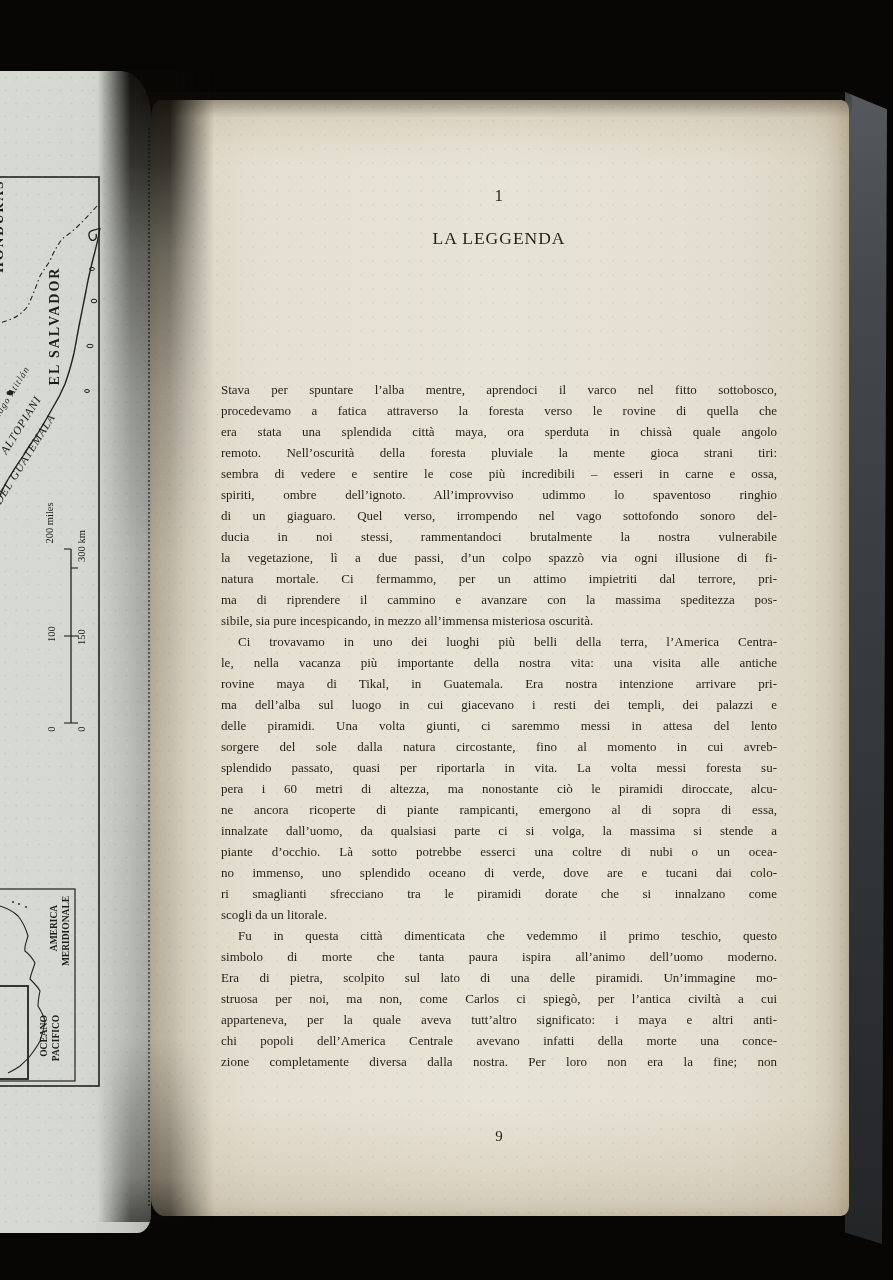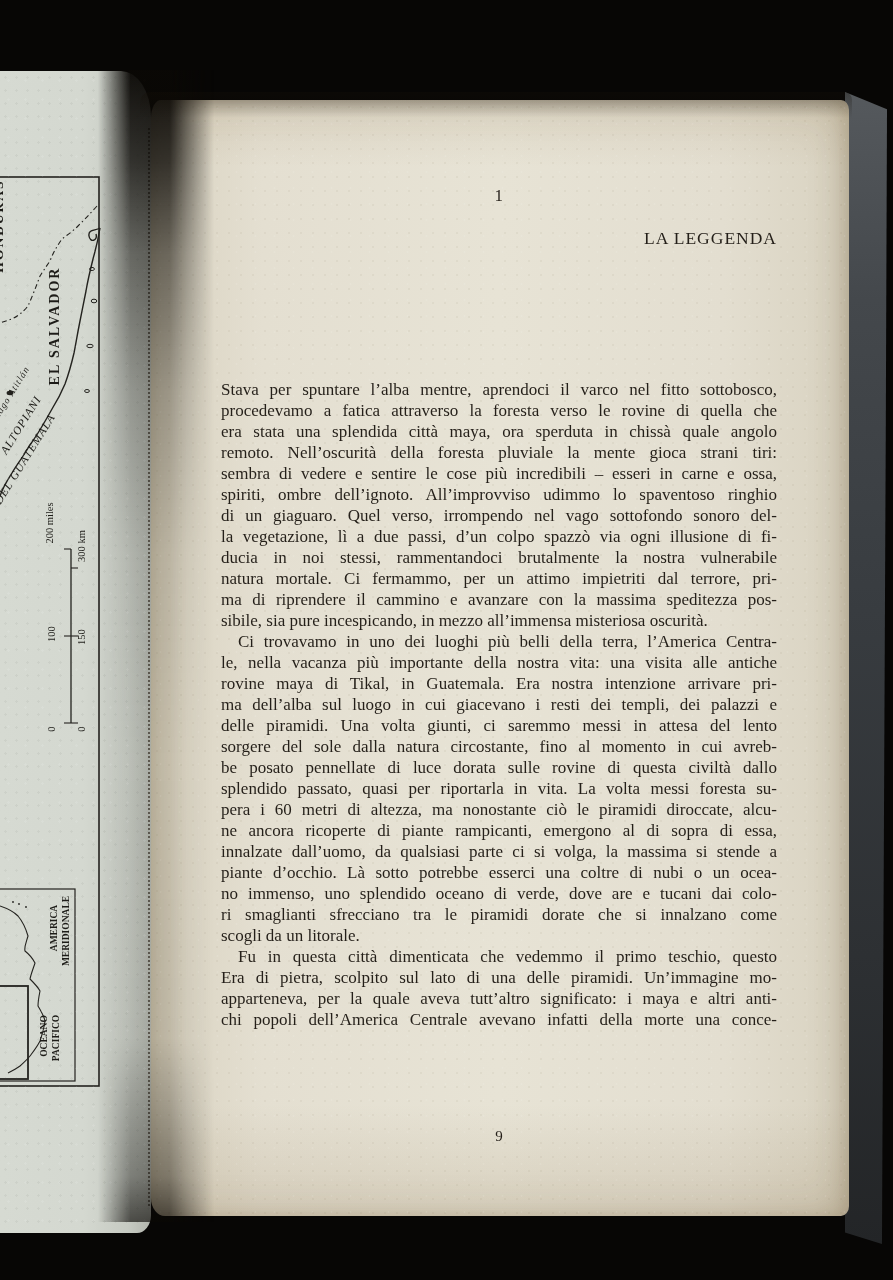--- a/index.html
+++ b/index.html
@@ -42,25 +42,25 @@
   }
   .right-page::after{
     content:"";position:absolute;inset:0;pointer-events:none;opacity:.45;border-radius:inherit;
     background-image:radial-gradient(rgba(120,105,75,.15) 1px,transparent 1.3px),
                      radial-gradient(rgba(255,255,255,.22) 1px,transparent 1.2px);
     background-size:12px 14px,19px 16px;
   }
   .text-area{position:absolute;left:70px;top:0;width:556px;height:1116px;color:#241f19;}
   .chapter-num{position:absolute;top:86px;left:0;width:100%;text-align:center;
     font-size:17px;letter-spacing:.5px;}
-  .chapter-title{position:absolute;top:128px;left:0;width:100%;text-align:right;
+  .chapter-title{position:absolute;top:128px;left:0;width:100%;text-align:center;
     font-size:17.5px;letter-spacing:1px;}
   .body-text{position:absolute;top:279px;left:0;width:556px;}
   .bline{
-    font-size:17px;line-height:21px;height:21px;
+    font-size:13px;line-height:21px;height:21px;
     text-align:justify;text-align-last:justify;
     white-space:normal;color:#241f19;
   }
   .bline.ind{text-indent:17px;}
   .bline.pend{text-align-last:left;}
   .page-number{position:absolute;top:1028px;left:0;width:100%;text-align:center;font-size:15px;}
   
   .spine-seam{
     position:absolute;left:148px;top:128px;height:1078px;width:0;
     border-left:2px dotted rgba(42,34,24,.60);
@@ -151,44 +151,46 @@
     <div class="chapter-num">1</div>
     <div class="chapter-title">LA LEGGENDA</div>
     <div class="body-text">
         <div class="bline">Stava per spuntare l’alba mentre, aprendoci il varco nel fitto sottobosco,</div>
         <div class="bline">procedevamo a fatica attraverso la foresta verso le rovine di quella che</div>
         <div class="bline">era stata una splendida città maya, ora sperduta in chissà quale angolo</div>
         <div class="bline">remoto. Nell’oscurità della foresta pluviale la mente gioca strani tiri:</div>
         <div class="bline">sembra di vedere e sentire le cose più incredibili – esseri in carne e ossa,</div>
         <div class="bline">spiriti, ombre dell’ignoto. All’improvviso udimmo lo spaventoso ringhio</div>
         <div class="bline">di un giaguaro. Quel verso, irrompendo nel vago sottofondo sonoro del-</div>
+        <div class="bline">ducia in noi stessi, rammentandoci brutalmente la nostra vulnerabile</div>
         <div class="bline">la vegetazione, lì a due passi, d’un colpo spazzò via ogni illusione di fi-</div>
-        <div class="bline">ducia in noi stessi, rammentandoci brutalmente la nostra vulnerabile</div>
         <div class="bline">natura mortale. Ci fermammo, per un attimo impietriti dal terrore, pri-</div>
         <div class="bline">ma di riprendere il cammino e avanzare con la massima speditezza pos-</div>
         <div class="bline pend">sibile, sia pure incespicando, in mezzo all’immensa misteriosa oscurità.</div>
         <div class="bline ind">Ci trovavamo in uno dei luoghi più belli della terra, l’America Centra-</div>
         <div class="bline">le, nella vacanza più importante della nostra vita: una visita alle antiche</div>
         <div class="bline">rovine maya di Tikal, in Guatemala. Era nostra intenzione arrivare pri-</div>
         <div class="bline">ma dell’alba sul luogo in cui giacevano i resti dei templi, dei palazzi e</div>
         <div class="bline">delle piramidi. Una volta giunti, ci saremmo messi in attesa del lento</div>
         <div class="bline">sorgere del sole dalla natura circostante, fino al momento in cui avreb-</div>
-        <div class="bline">be posato pennellate di luce dorata sulle rovine di questa civiltà dallo</div>
         <div class="bline">splendido passato, quasi per riportarla in vita. La volta messi foresta su-</div>
         <div class="bline">pera i 60 metri di altezza, ma nonostante ciò le piramidi diroccate, alcu-</div>
         <div class="bline">ne ancora ricoperte di piante rampicanti, emergono al di sopra di essa,</div>
         <div class="bline">innalzate dall’uomo, da qualsiasi parte ci si volga, la massima si stende a</div>
         <div class="bline">piante d’occhio. Là sotto potrebbe esserci una coltre di nubi o un ocea-</div>
         <div class="bline">no immenso, uno splendido oceano di verde, dove are e tucani dai colo-</div>
         <div class="bline">ri smaglianti sfrecciano tra le piramidi dorate che si innalzano come</div>
         <div class="bline pend">scogli da un litorale.</div>
         <div class="bline ind">Fu in questa città dimenticata che vedemmo il primo teschio, questo</div>
+        <div class="bline">simbolo di morte che tanta paura ispira all’animo dell’uomo moderno.</div>
         <div class="bline">Era di pietra, scolpito sul lato di una delle piramidi. Un’immagine mo-</div>
+        <div class="bline">struosa per noi, ma non, come Carlos ci spiegò, per l’antica civiltà a cui</div>
         <div class="bline">apparteneva, per la quale aveva tutt’altro significato: i maya e altri anti-</div>
         <div class="bline">chi popoli dell’America Centrale avevano infatti della morte una conce-</div>
+        <div class="bline">zione completamente diversa dalla nostra. Per loro non era la fine; non</div>
       </div>
     <div class="page-number">9</div>
   </div>
 </div>
 
 <div class="spine-seam"></div>
 <div class="spine-shadow"></div>
 <div class="top-shade"></div>
 
 </body></html>

